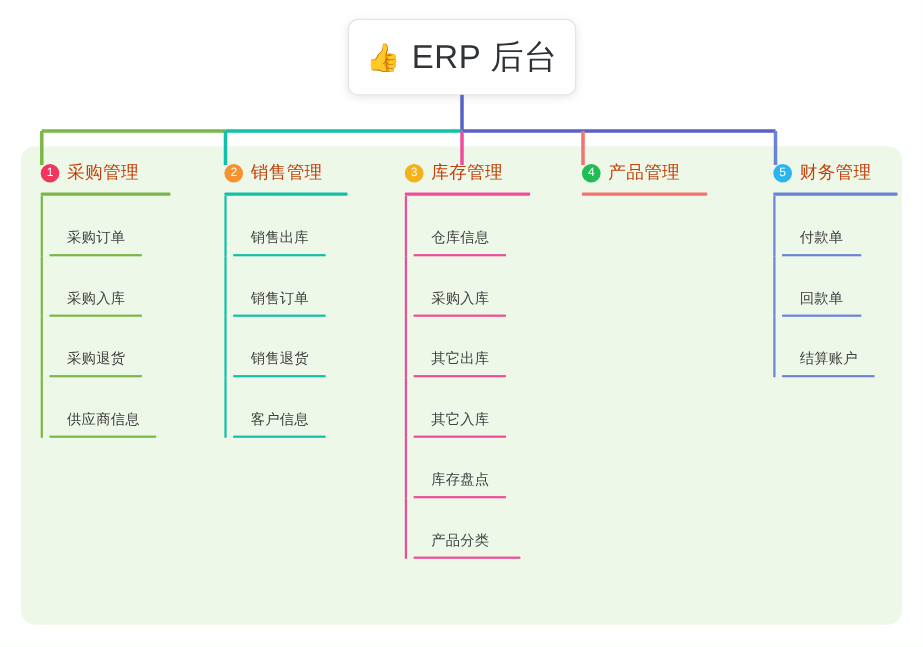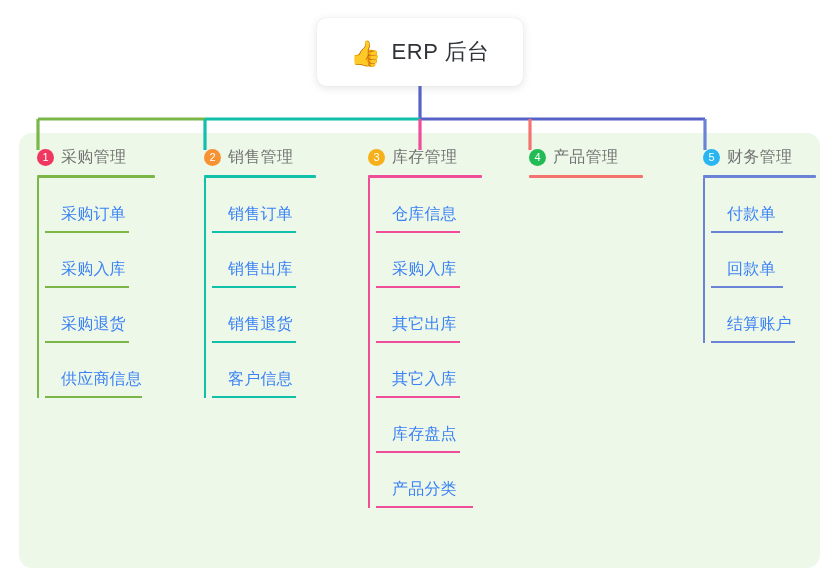--- a/index.html
+++ b/index.html
@@ -38,21 +38,21 @@
     box-sizing: border-box;
   }
   .title-emoji {
     font-size: 25px;
     line-height: 1;
     margin-right: 10px;
     position: relative;
     top: 1px;
   }
   .title-text {
-    font-size: 22px;
+    font-size: 30px;
     color: #2f3338;
     letter-spacing: 0.5px;
     white-space: nowrap;
   }
 
   
   .panel {
     position: absolute;
     left: 19px;
     top: 133px;
@@ -89,21 +89,21 @@
     color: #ffffff;
     font-size: 11px;
     line-height: 17px;
     text-align: center;
     margin-right: 7px;
     flex: 0 0 auto;
     font-family: "Liberation Sans", sans-serif;
   }
   .col-title {
     font-size: 16px;
-    color: #737373;
+    color: #c2410c;
     letter-spacing: 0.3px;
   }
   .col-rule {
     height: 3px;
     margin-top: 7px;
     border-radius: 1px;
   }
 
   .items {
     position: relative;
@@ -111,22 +111,22 @@
   }
   .item {
     position: relative;
     height: 55px;
     box-sizing: border-box;
   }
   .item-label {
     position: absolute;
     left: 24px;
     bottom: 8px;
-    font-size: 16px;
-    color: #3b82f6;
+    font-size: 13px;
+    color: #404040;
     white-space: nowrap;
     letter-spacing: 0.2px;
   }
   .item-rule {
     position: absolute;
     left: 8px;
     bottom: 0;
     height: 2px;
   }
   .item-stem {
@@ -193,26 +193,26 @@
       </div>
       <div class="col" style="left: 204px;">
         <div class="col-head">
           <span class="badge" style="background: rgb(247, 146, 50);">2</span>
           <span class="col-title">销售管理</span>
         </div>
         <div class="col-rule" style="width: 112px; background: rgb(16, 192, 168);"></div>
         <div class="items">
           <div class="item">
             <div class="item-stem" style="background: rgb(16, 192, 168);"></div>
+            <div class="item-label">销售出库</div>
+            <div class="item-rule" style="width: 84px; background: rgb(16, 192, 168);"></div>
+          </div>
+          <div class="item">
+            <div class="item-stem" style="background: rgb(16, 192, 168);"></div>
             <div class="item-label">销售订单</div>
-            <div class="item-rule" style="width: 84px; background: rgb(16, 192, 168);"></div>
-          </div>
-          <div class="item">
-            <div class="item-stem" style="background: rgb(16, 192, 168);"></div>
-            <div class="item-label">销售出库</div>
             <div class="item-rule" style="width: 84px; background: rgb(16, 192, 168);"></div>
           </div>
           <div class="item">
             <div class="item-stem" style="background: rgb(16, 192, 168);"></div>
             <div class="item-label">销售退货</div>
             <div class="item-rule" style="width: 84px; background: rgb(16, 192, 168);"></div>
           </div>
           <div class="item">
             <div class="item-stem" style="background: rgb(16, 192, 168);"></div>
             <div class="item-label">客户信息</div>

